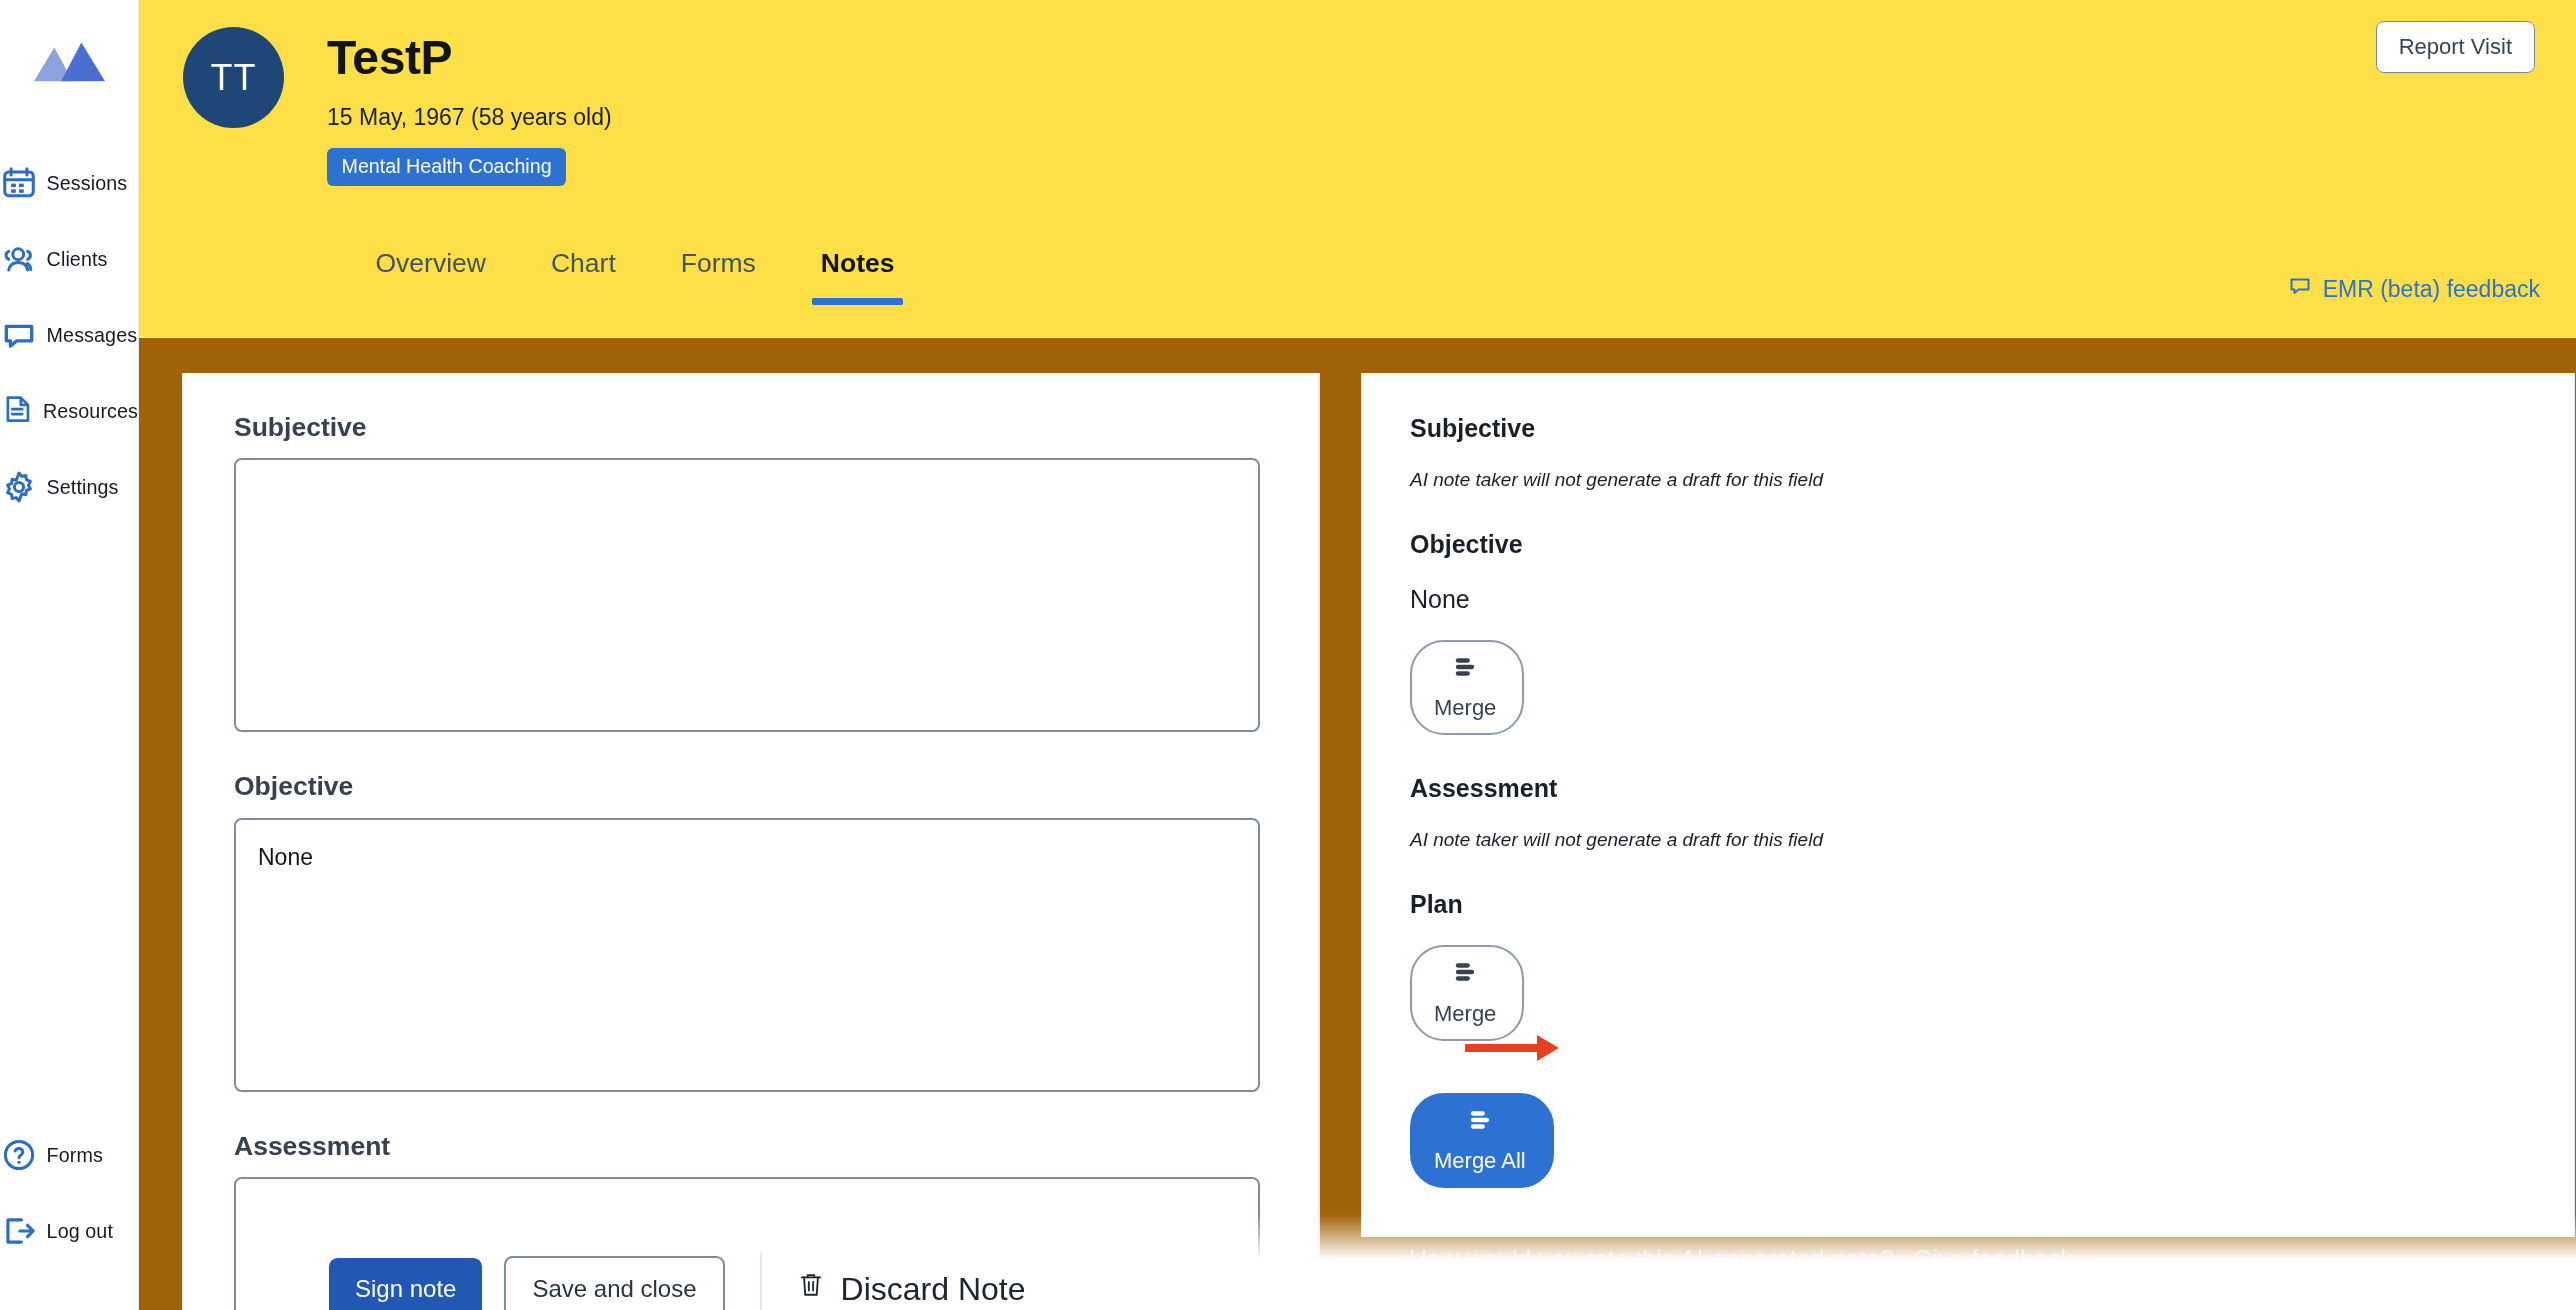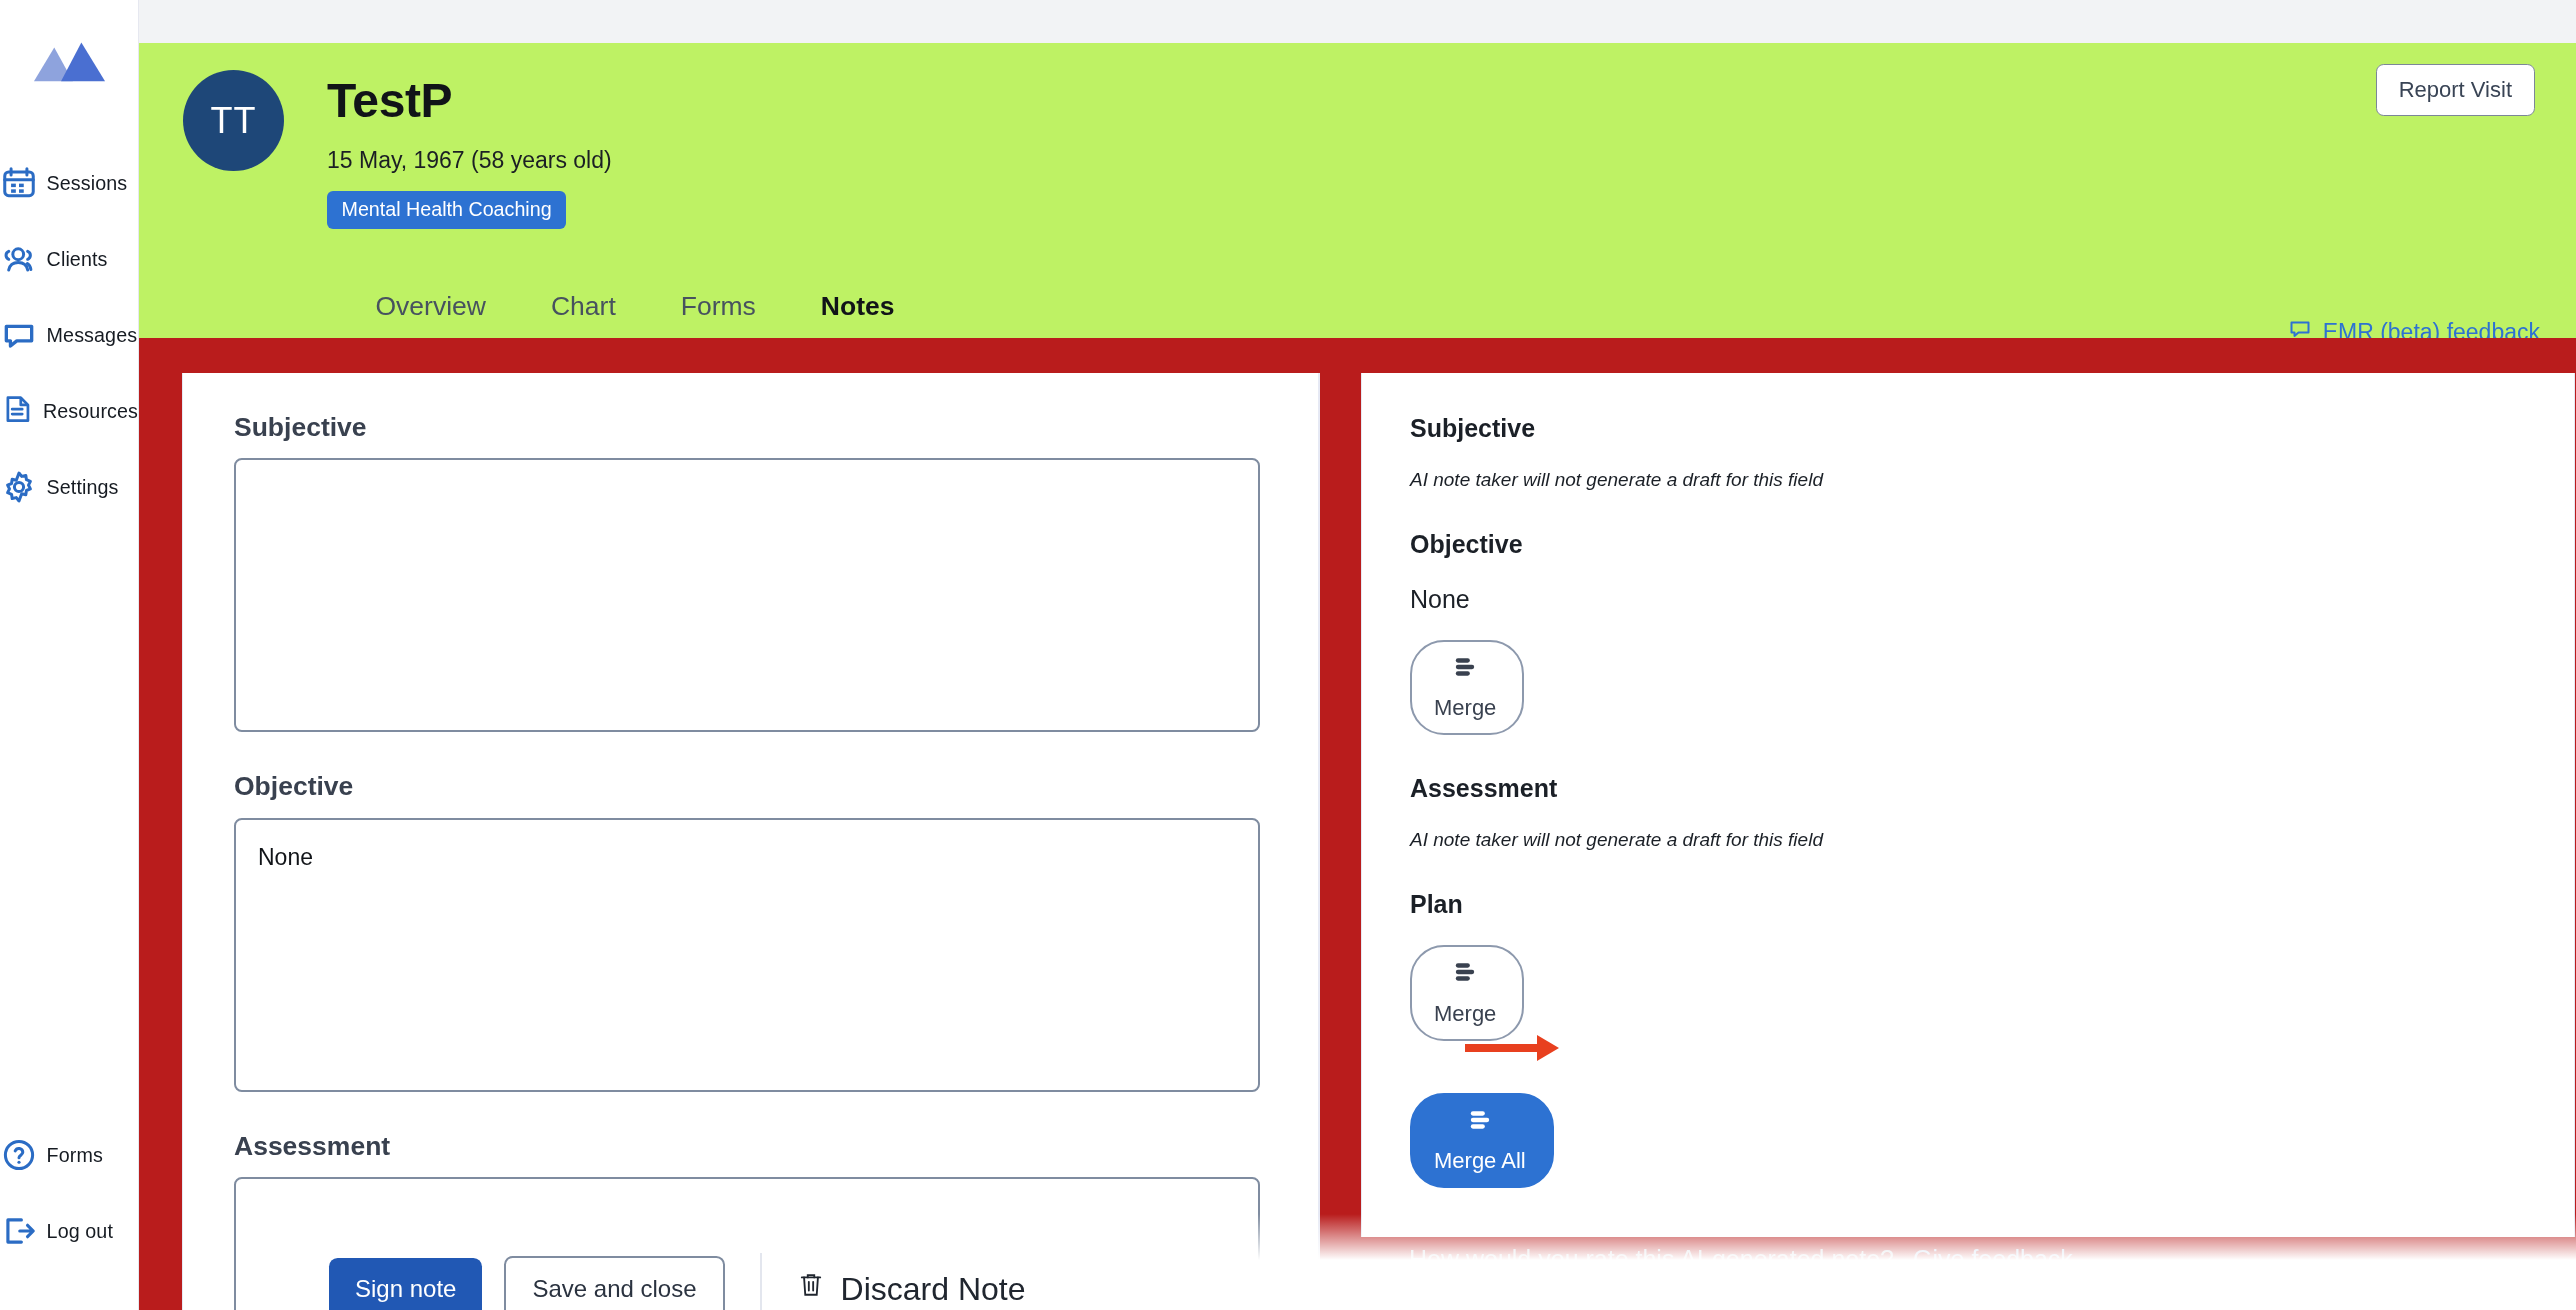--- a/index.html
+++ b/index.html
@@ -27,23 +27,22 @@
     gap: 8.6px; padding: 19px 0 19px 0; cursor: pointer;
     user-select: none;
   }
   .nav-item .ico { width: 38px; height: 38px; display: block; color: #2b6cc4; }
   .nav-item .lbl { font-size: 19.7px; color: #161b22; letter-spacing: 0.1px; }
 
   
   .main { flex: 1 1 auto; height: 1310px; position: relative; background:#f2f3f5; }
 
   .header {
-    background: #bef264; height: 338px; position: relative;
+    background: #fde047; height: 338px; position: relative;
     border-bottom: 1.7px solid #e9ebf2;
-    margin-top: 43px;
   }
   .pt-row { display: flex; padding: 27px 0 0 44px; }
   .avatar {
     width: 101px; height: 101px; border-radius: 50%;
     background: #1e4778; color: #ffffff;
     display: flex; align-items: center; justify-content: center;
     font-size: 36px; letter-spacing: 0.9px; flex: 0 0 101px;
   }
   .pt-info { margin-left: 43px; padding-top: 3.4px; }
   .pt-name { font-size: 48px; font-weight: bold; color: #111418; letter-spacing: -0.4px; }
@@ -71,21 +70,21 @@
     font-size: 26.5px; color: #47525f; padding: 0 32.5px 26px 32.5px;
     cursor: pointer; position: relative; white-space: nowrap;
   }
   .tab.active { color: #111418; font-weight: bold; }
   .tab.active::after {
     content:""; position: absolute; left: 24px; right: 24px; bottom: 0;
     height: 6.8px; background: #2d72d2; border-radius: 1.7px;
   }
 
   
-  .content { position: absolute; left: 0; right: 0; top: 338px; bottom: 0; background: #b91c1c; }
+  .content { position: absolute; left: 0; right: 0; top: 338px; bottom: 0; background: #a16207; }
 
   .card {
     position: absolute; background: #ffffff;
     border-left: 1.7px solid #e6e9f4; border-right: 1.7px solid #e6e9f4;
   }
   .card-left  { left: 43px;  top: 35px; width: 1137px; bottom: -17px; overflow: hidden; }
   .card-right { left: 1222px; top: 35px; width: 1214px; height: 864px; overflow: hidden; }
 
   .pad-left { padding: 39px 51px 0 51px; }
 

